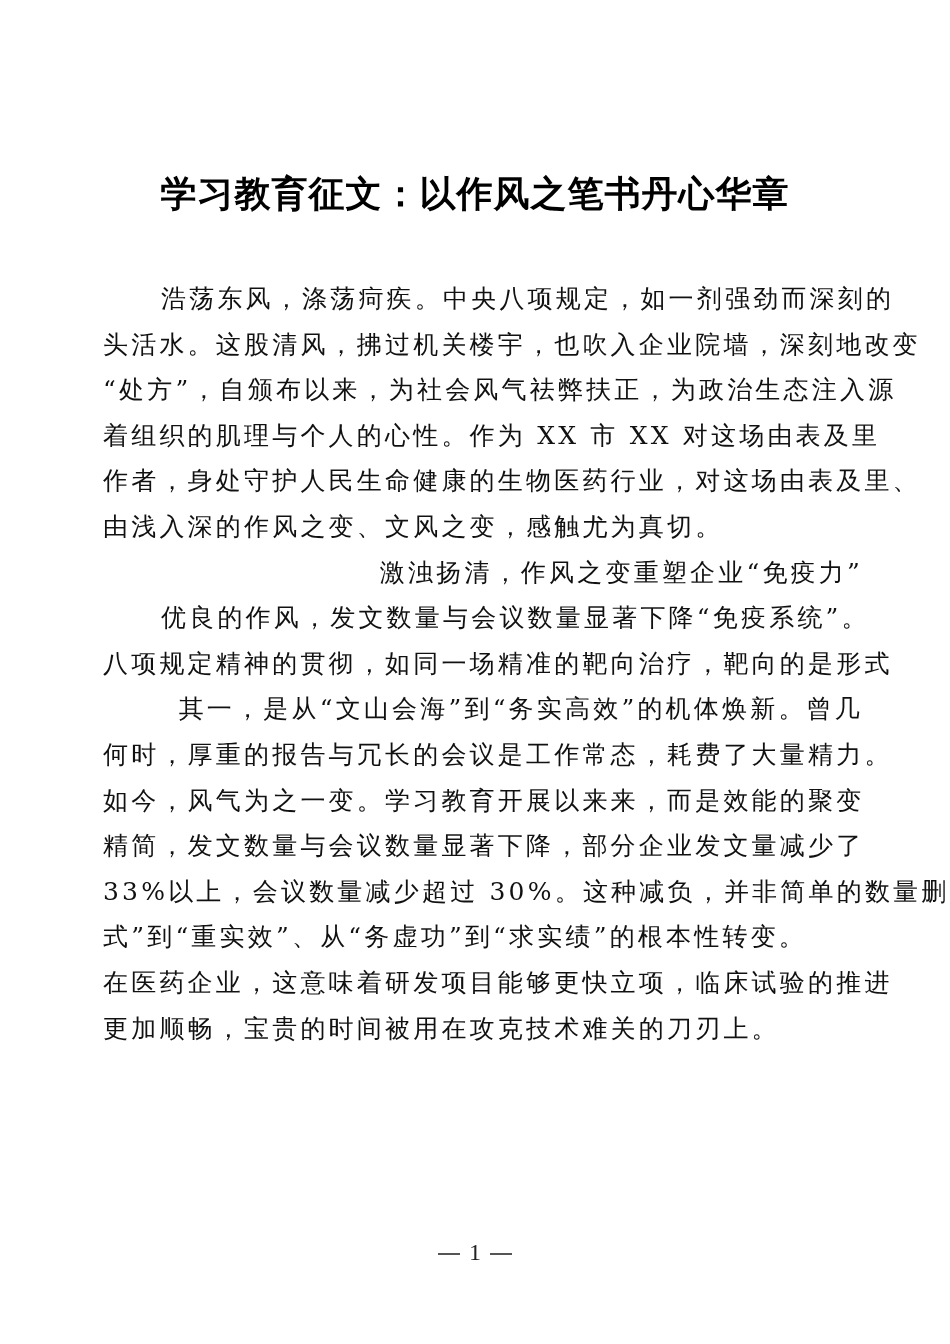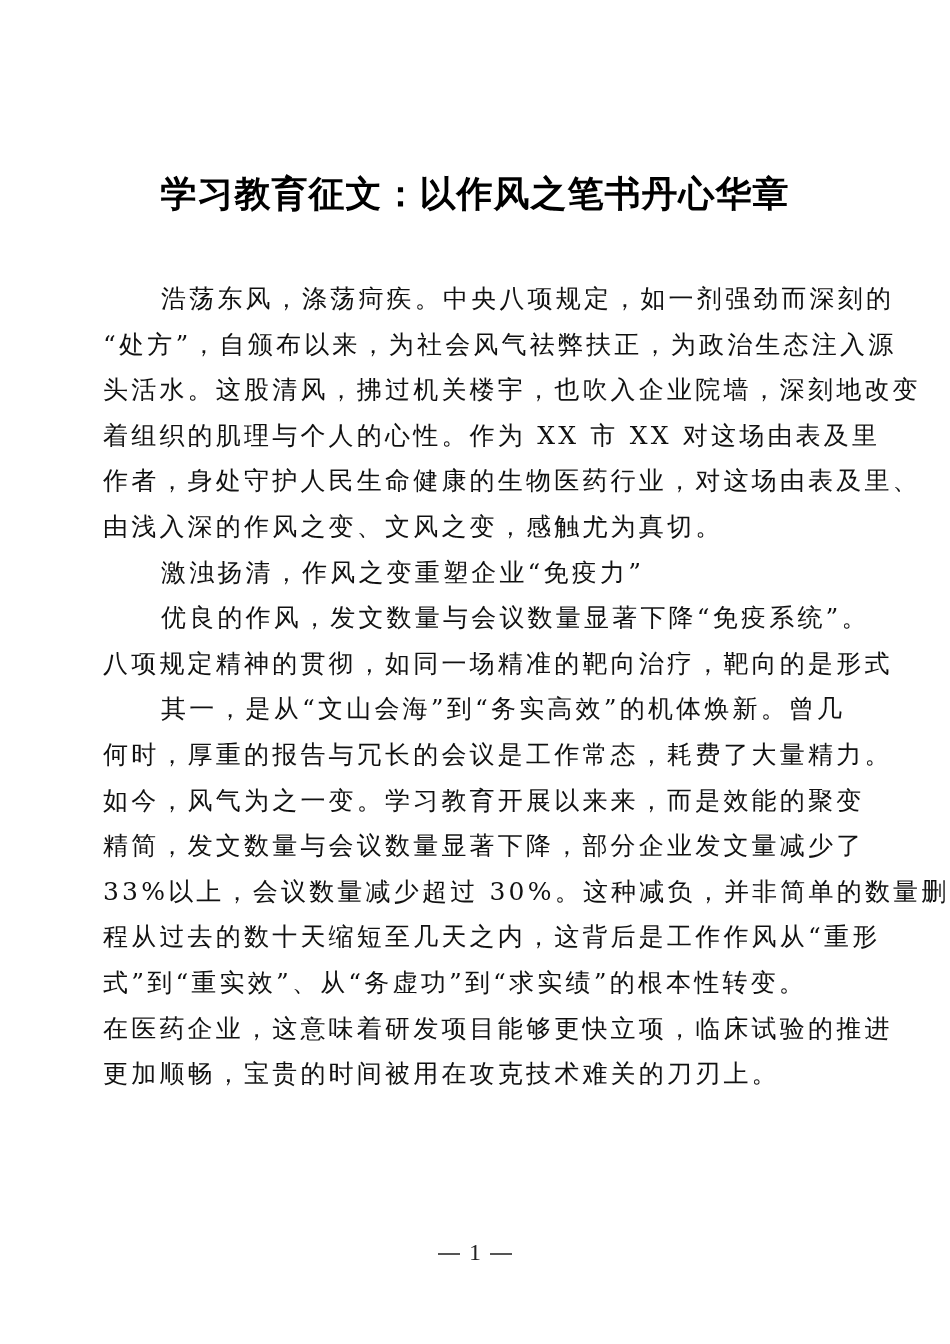--- a/index.html
+++ b/index.html
@@ -43,20 +43,21 @@
     .line {
       height: 45.6px;
       line-height: 45.6px;
       font-size: 25px;
       white-space: nowrap;
       letter-spacing: 3.2px;
       color: #111111;
     }
     .line.indent {
       padding-left: 58px;
+      text-align: right;
     }
     .footer {
       position: absolute;
       left: 0;
       top: 1236px;
       width: 950px;
       text-align: center;
       font-family: "Liberation Serif", "DejaVu Serif", serif;
       font-size: 24px;
       line-height: 32px;
@@ -73,37 +74,36 @@
   </style>
 </head>
 <body>
 
 <div class="page">
   <div class="title">学习教育征文：以作风之笔书丹心华章</div>
 
   <div class="body-text">
 
     <div class="line indent">浩荡东风，涤荡疴疾。中央八项规定，如一剂强劲而深刻的</div>
+    <div class="line">头活水。这股清风，拂过机关楼宇，也吹入企业院墙，深刻地改变</div>
     <div class="line">“处方”，自颁布以来，为社会风气祛弊扶正，为政治生态注入源</div>
-    <div class="line">头活水。这股清风，拂过机关楼宇，也吹入企业院墙，深刻地改变</div>
     <div class="line">着组织的肌理与个人的心性。作为 XX 市 XX 对这场由表及里</div>
     <div class="line">作者，身处守护人民生命健康的生物医药行业，对这场由表及里、</div>
     <div class="line">由浅入深的作风之变、文风之变，感触尤为真切。</div>
 
     <div class="line indent">激浊扬清，作风之变重塑企业“免疫力”</div>
 
     <div class="line indent">优良的作风，发文数量与会议数量显著下降“免疫系统”。</div>
     <div class="line">八项规定精神的贯彻，如同一场精准的靶向治疗，靶向的是形式</div>
 
     <div class="line indent">其一，是从“文山会海”到“务实高效”的机体焕新。曾几</div>
     <div class="line">何时，厚重的报告与冗长的会议是工作常态，耗费了大量精力。</div>
     <div class="line">如今，风气为之一变。学习教育开展以来来，而是效能的聚变</div>
     <div class="line">精简，发文数量与会议数量显著下降，部分企业发文量减少了</div>
     <div class="line">33%以上，会议数量减少超过 30%。这种减负，并非简单的数量删</div>
-    <div class="line">程从过去的数十天缩短至几天之内，这背后是工作作风从“重形</div>
     <div class="line">式”到“重实效”、从“务虚功”到“求实绩”的根本性转变。</div>
     <div class="line">在医药企业，这意味着研发项目能够更快立项，临床试验的推进</div>
     <div class="line">更加顺畅，宝贵的时间被用在攻克技术难关的刀刃上。</div>
   </div>
 
   <div class="footer">
     <span class="dash"></span><span>1</span><span class="dash"></span>
   </div>
 </div>
 

